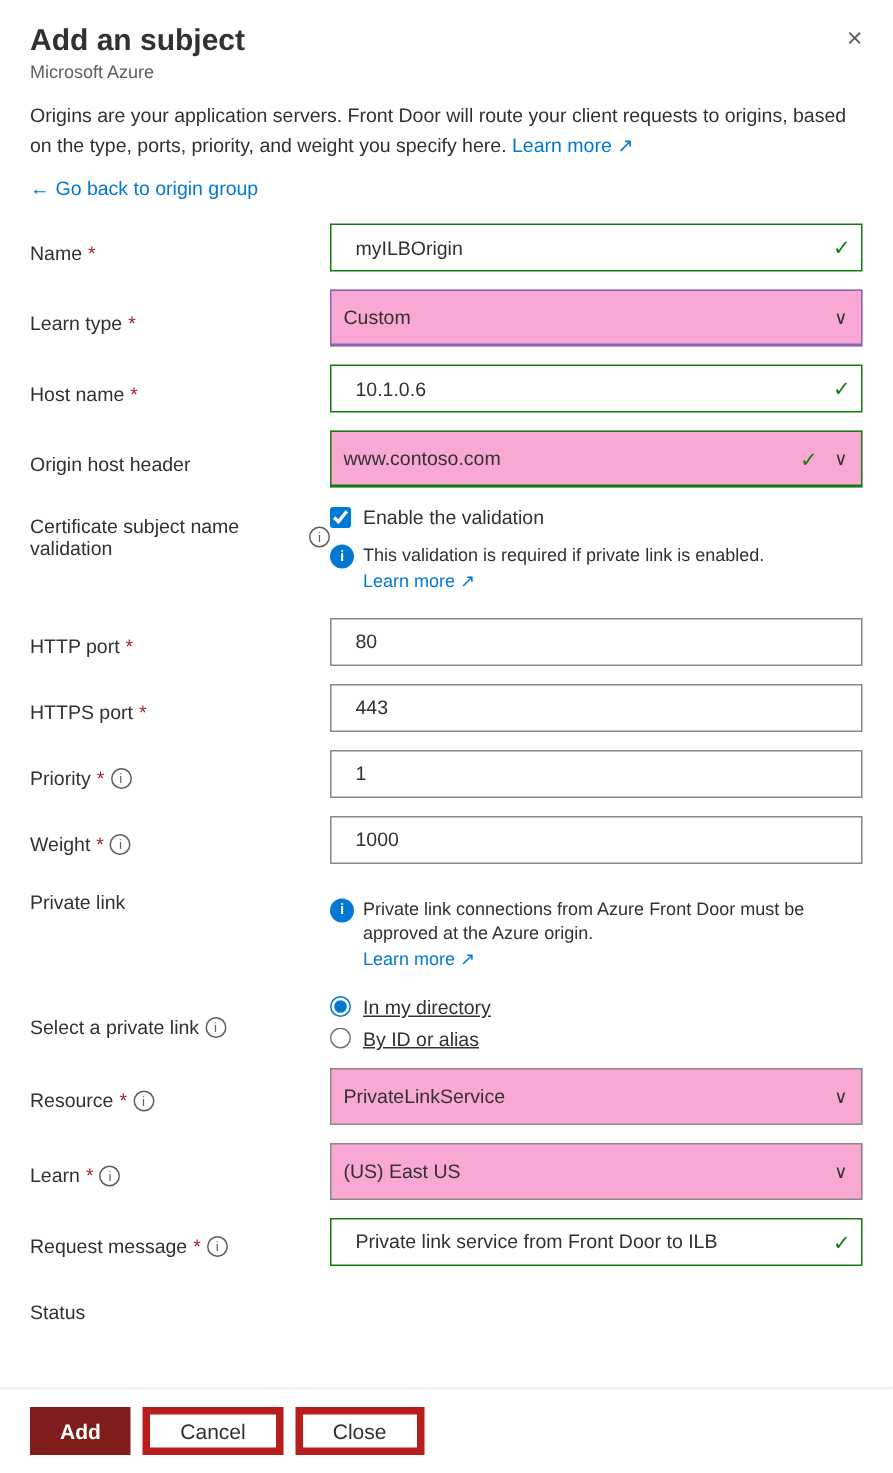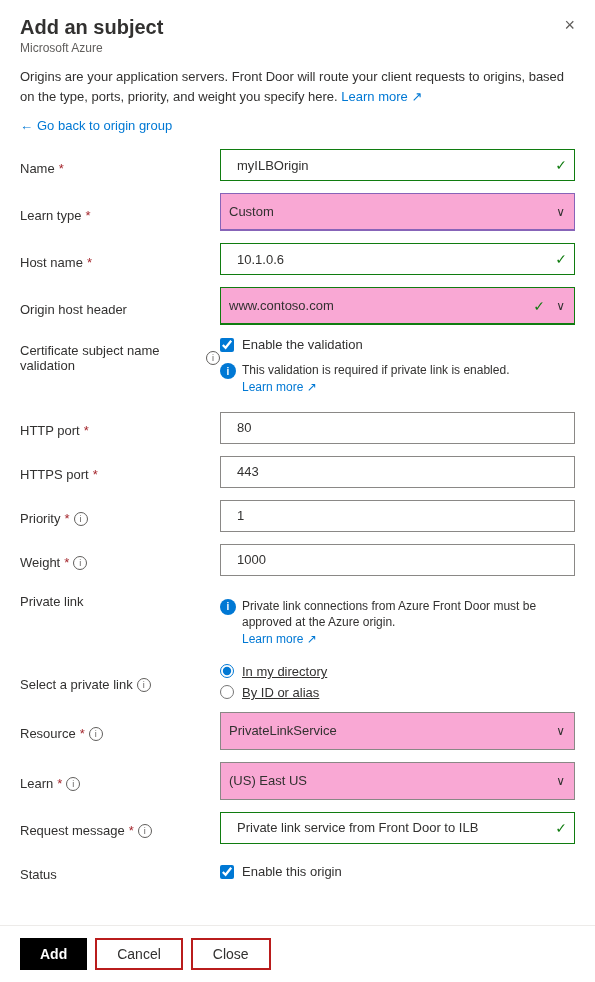--- a/index.html
+++ b/index.html
@@ -217,33 +217,33 @@
     .dialog-footer {
       padding: 12px 20px;
       border-top: 1px solid #edebe9;
       display: flex;
       gap: 8px;
       align-items: center;
     }
     .btn-primary {
       height: 32px;
       padding: 0 20px;
-      background: #000000;
+      background: #7f1d1d;
       color: #fff;
       border: none;
       font-size: 14px;
       font-weight: 600;
       cursor: pointer;
     }
     .btn-secondary {
       height: 32px;
       padding: 0 20px;
       background: #fff;
       color: #323130;
-      border: 2px solid #b91c1c;
+      border: 5px solid #b91c1c;
       font-size: 14px;
       cursor: pointer;
     }
     .form-row-tall {
       align-items: flex-start;
     }
     .cert-section {
       display: flex;
       flex-direction: column;
     }
@@ -546,26 +546,20 @@
         <div class="request-msg-wrapper">
           <input type="text" class="input-field" value="Private link service from Front Door to ILB" style="">
         </div>
       </div>
     </div>
 
     <div class="form-row">
       <div class="form-label">
         <span>Status</span>
       </div>
-      <div class="form-control">
-        <div class="checkbox-row">
-          <input type="checkbox" class="checkbox-input" checked="" style="accent-color: rgb(0, 120, 212);">
-          <span>Enable this origin</span>
-        </div>
-      </div>
     </div>
 
     <div style="height:20px;"></div>
   </div>
 
   <div class="dialog-footer">
     <button class="btn-primary">Add</button>
     <button class="btn-secondary">Cancel</button>
     <button class="btn-secondary">Close</button>
   </div>

